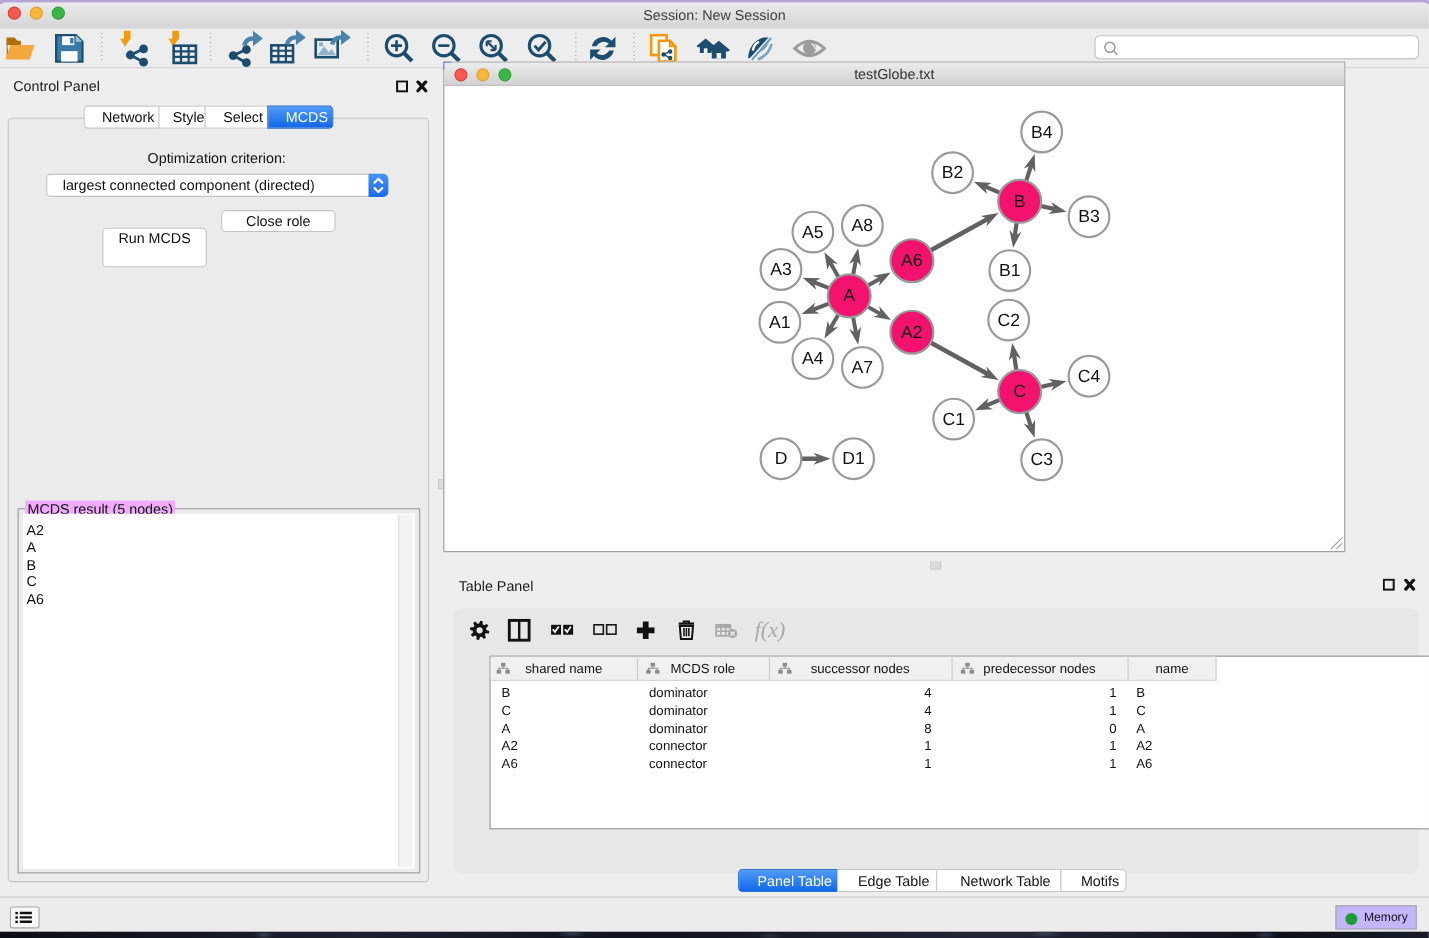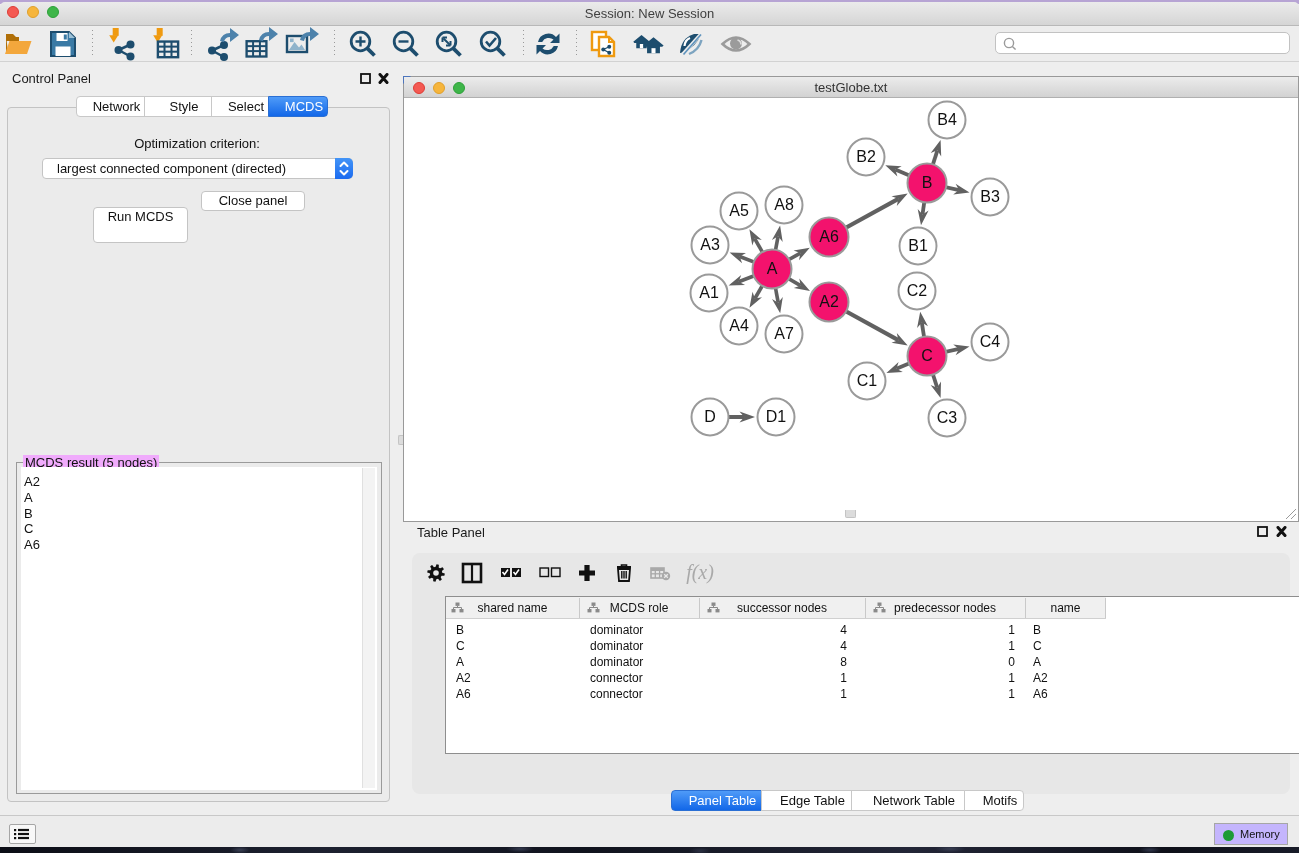--- a/index.html
+++ b/index.html
@@ -30,21 +30,21 @@
   font-size:13px; color:#111; text-align:center; }
 #dropdown { left:42px; top:158px; width:311px; height:21px; background:#fff;
   border:1px solid #c4c4c4; border-radius:4px; font-size:13px; color:#111; }
 #dd-step { position:absolute; right:-1px; top:-1px; width:18px; height:21px; border-radius:0 5px 5px 0;
   background:linear-gradient(#4394f7,#1b6bf0); }
 #fieldset { left:16px; top:462px; width:366px; height:332px; border:1px solid #9a9a9a; }
 #fs-label { left:23px; top:455px; font-size:13px; color:#111; background:#f0abfc; padding:0 2px;}
 #fs-list { left:21px; top:467px; width:356px; height:323px; background:#fff; font-size:13px; color:#111;}
 #fs-scroll { left:362px; top:468px; width:13px; height:320px; background:#f3f3f3; border-left:1px solid #e0e0e0;}
 
-#netwin { left:403px; top:76px; width:896px; height:446px; background:#fff;
+#netwin { left:403px; top:56px; width:820px; height:446px; background:#fff;
   border:1px solid #999999; }
 #nettitle { left:0; top:0; width:100%; height:21px; background:linear-gradient(#ececec,#d2d2d2);
   border-bottom:1px solid #b0b0b0; position:absolute;}
 #nettitle .title { width:100%; text-align:center; font-size:13px; color:#333; line-height:21px;}
 
 #tp-title { left:417px; top:525px; font-size:13px; color:#1a1a1a; }
 #tp-toolbar { left:412px; top:553px; width:878px; height:241px; background:#e7e7e7; border-radius:8px;}
 #tp-table { left:414px; top:596px; width:876px; height:158px; background:#fff; border:1px solid #8e8e8e;margin-left:31px;}
 #tp-header { position:absolute; left:0; top:0; width:660px; height:22px; background:#f0f0f0;
   border-bottom:1px solid #d0d0d0; }
@@ -229,36 +229,36 @@
 </div>
 
 <div class="abs" id="cp-title">Control Panel</div>
 <svg class="abs" style="left:360px;top:73px" width="30" height="12">
   <rect x="1" y="1" width="9" height="9" fill="none" stroke="#111" stroke-width="1.8"></rect>
   <path d="M20 1.5 L27 9.5 M27 1.5 L20 9.5" stroke="#111" stroke-width="3" stroke-linecap="round"></path>
 </svg>
 <div class="abs" id="cp-body"></div>
 <div class="tabrow" style="left:77px; top:96px;">
   <div class="tab" style="width:69px; border-radius:4px 0 0 4px;">Network</div>
-  <div class="tab" style="width:68px;">Style</div>
+  <div class="tab" style="width:43px;">Style</div>
   <div class="tab" style="width:58px;">Select</div>
   <div class="tab sel" style="width:60px; border-radius:0 4px 4px 0;">MCDS</div>
 </div>
 <div class="abs" style="left:7px; top:136px; width:380px; text-align:center; font-size:13px; color:#111;">Optimization criterion:</div>
 <div class="abs" id="dropdown">
   <span style="position:absolute; left:14px; top:2px;">largest connected component (directed)</span>
   <div id="dd-step">
     <svg width="18" height="21">
         <path d="M5.5 8 L9 4.5 L12.5 8" stroke="#fff" stroke-width="2" fill="none" stroke-linecap="round" stroke-linejoin="round"></path>
         <path d="M5.5 13 L9 16.5 L12.5 13" stroke="#fff" stroke-width="2" fill="none" stroke-linecap="round" stroke-linejoin="round"></path>
       </svg>
   </div>
 </div>
 <div class="btn" style="left:93px; top:191px; width:95px; height:36px; line-height:18px;margin-top:16px;">Run MCDS</div>
-<div class="btn" style="left:201px; top:191px; width:104px; height:20px; line-height:18px;">Close panel</div>
+<div class="btn" style="left:201px; top:191px; width:104px; height:20px; line-height:18px;">Close role</div>
 <div class="abs" id="fieldset"></div>
 <div class="abs" id="fs-label">MCDS result (5 nodes)</div>
 <div class="abs" id="fs-list">
   <div style="padding:7px 0 0 3px; line-height:15.8px;">A2<br>A<br>B<br>C<br>A6</div>
 </div>
 <div class="abs" id="fs-scroll"></div>
 <div class="abs" style="left:397.5px;top:435px;width:5px;height:10px;background:#dcdcdc;border:1px solid #c4c4c4;border-right:none;border-radius:2px 0 0 2px;"></div>
 
 <div class="abs" id="netwin">
   <svg width="8" height="8" style="position:absolute;left:-1px;top:-1px">

